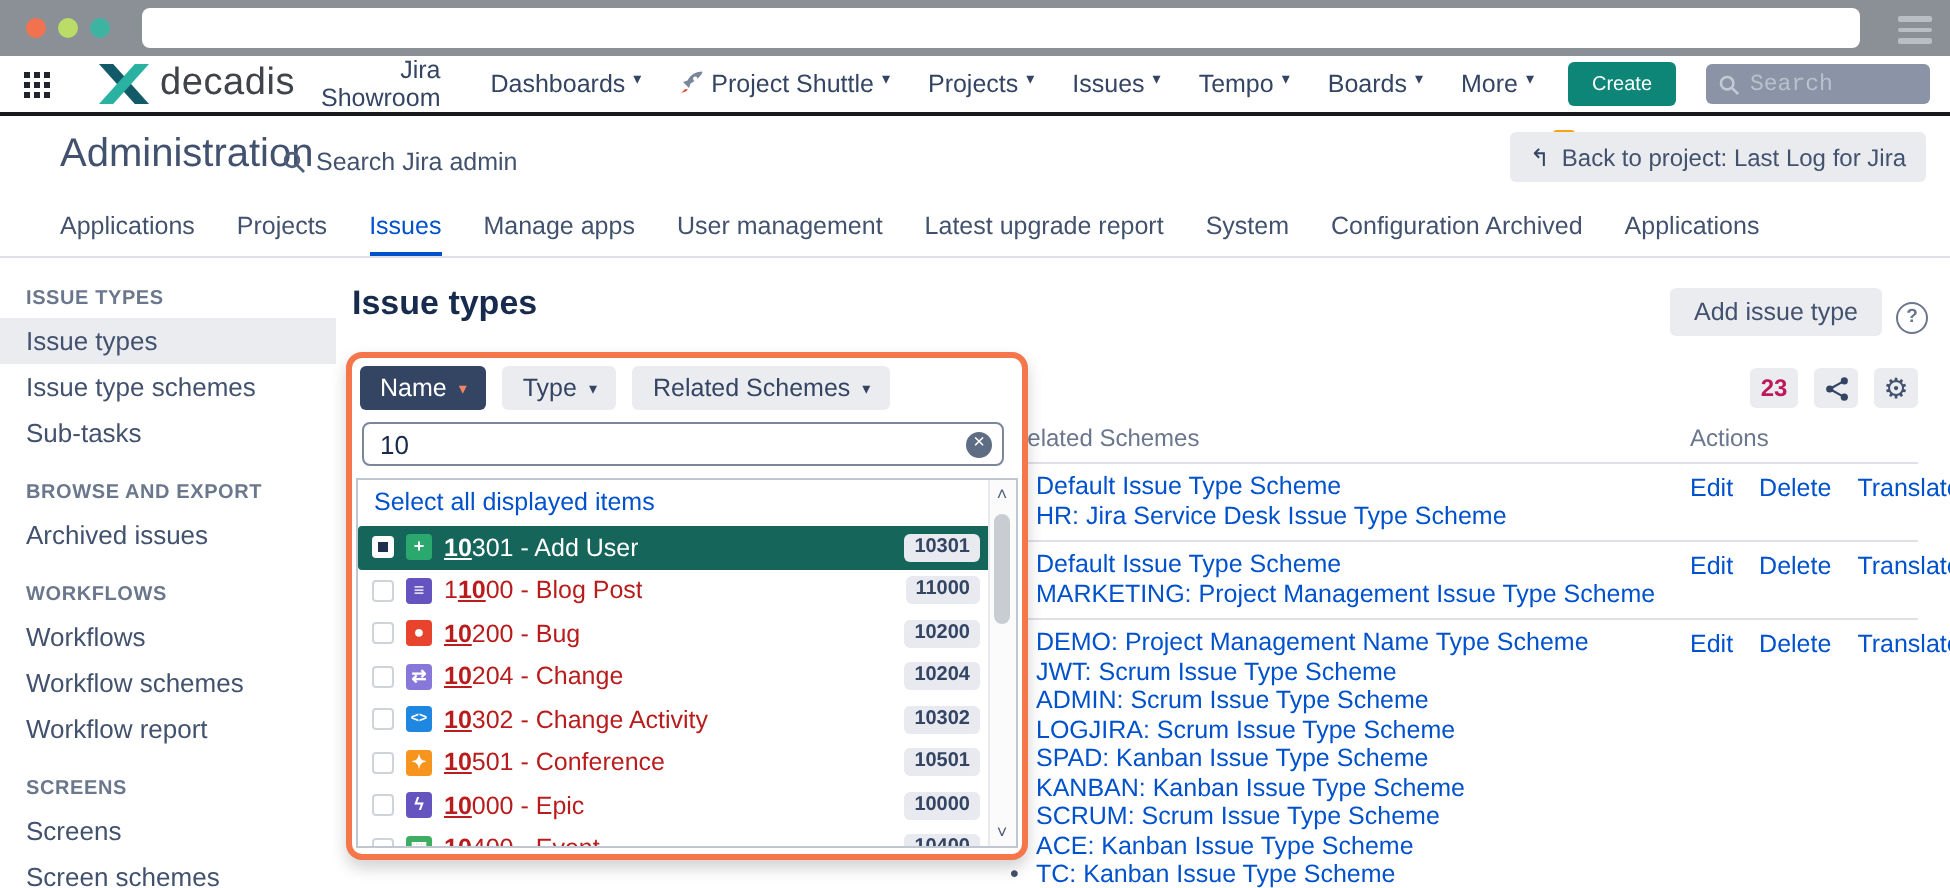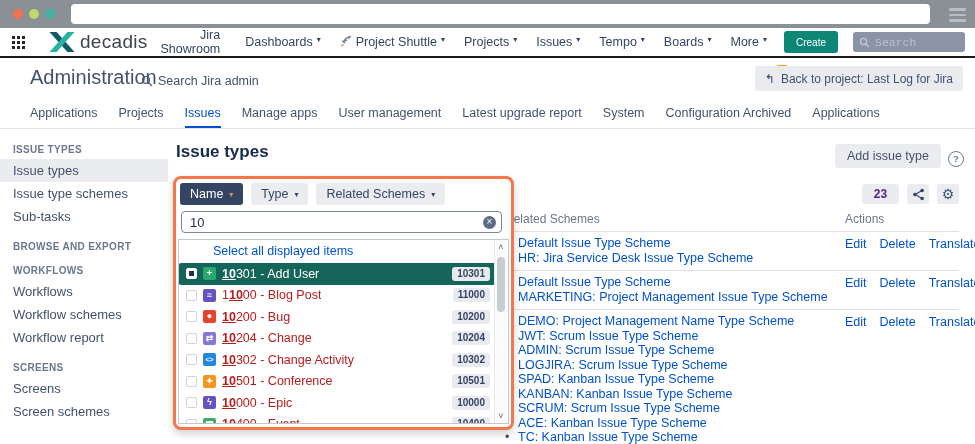--- a/index.html
+++ b/index.html
@@ -49,21 +49,21 @@
   .sidebar{position:absolute;left:0;top:129px;width:168px;bottom:0;overflow:hidden;padding-top:2px;}
   .side-h{margin:13px 13px 4px;font-size:10px;font-weight:bold;color:#6b778c;letter-spacing:.3px;}
   .side-item{padding:4px 6px 4px 13px;font-size:13px;color:#42526e;line-height:15px;}
   .side-item.selected{background:#ebecf0;}
   
   .main{position:absolute;left:168px;top:129px;right:0;bottom:0;}
   .content-title{position:absolute;left:8px;top:13px;font-size:17px;font-weight:bold;color:#172b4d;}
   .add-btn{position:absolute;right:34px;top:15px;height:24px;padding:0 12px;background:#ebecf0;border:none;border-radius:3px;font-size:12.5px;color:#42526e;font-family:inherit;}
   .help-circle{position:absolute;right:11px;top:22px;width:14px;height:14px;border:1px solid #6b778c;border-radius:50%;font-size:9.5px;line-height:14px;text-align:center;color:#6b778c;font-weight:bold;}
   .tile{position:absolute;top:55px;height:20px;background:#ebecf0;border-radius:3px;display:flex;align-items:center;justify-content:center;}
-  .count-tile{right:76px;width:37px;font-size:12px;color:#4c1d95;font-weight:bold;}
+  .count-tile{right:76px;width:24px;font-size:12px;color:#be185d;font-weight:bold;}
   .share-tile{right:46px;width:22px;}
   .gear-tile{right:16px;width:22px;font-size:14px;color:#42526e;}
   .table{position:absolute;left:8px;right:16px;top:78px;bottom:0;}
   .thead{position:relative;height:24px;border-bottom:1px solid #dfe1e6;}
   .th{position:absolute;top:5px;font-size:12px;color:#6b778c;}
   .th-schemes{left:329px;}
   .th-actions{left:669px;}
   .trow{position:relative;border-bottom:1px solid #dfe1e6;padding:4px 0 5px;}
   .trow:last-child{border-bottom:none;}
   .schemes{margin:0 0 0 329px;padding:0;list-style:none;}
@@ -76,21 +76,21 @@
   .panel{position:absolute;left:173px;top:176px;width:341px;height:254px;border:3px solid var(--annotation_orange);border-radius:8px;background:#fff;box-sizing:border-box;z-index:5;box-shadow:0 4px 8px rgba(0,0,0,.18);}
   .filter-row{position:absolute;left:4px;top:4px;display:flex;gap:8px;}
   .fbtn{height:22px;padding:0 10px;border-radius:3px;background:#ebecf0;color:#344563;font-size:12.5px;display:flex;align-items:center;gap:6px;white-space:nowrap;}
   .fbtn .fcaret{font-size:8px;color:#344563;}
   .fbtn.active{background:#344563;color:#fff;}
   .fbtn.active .fcaret{color:#ef8663;}
   .search-wrap{position:absolute;left:5px;right:9px;top:32px;}
   .fsearch{width:100%;height:22px;border:1px solid #7a869a;border-radius:4px;font-size:13px;padding:0 26px 0 8px;color:#172b4d;box-sizing:border-box;font-family:inherit;outline:none;}
   .clear-btn{position:absolute;right:6px;top:4.5px;width:13px;height:13px;background:#5e6c84;border-radius:50%;color:#fff;font-size:10px;line-height:12px;text-align:center;}
   .listbox{position:absolute;left:2px;right:2px;top:60px;bottom:3px;border:1px solid #c1c7d0;background:#fff;overflow:hidden;}
-  .select-all{padding:4px 8px 5px;font-size:12.5px;color:var(--link_blue);margin-left:26px;}
+  .select-all{padding:4px 8px 5px;font-size:12.5px;color:var(--link_blue);}
   .ditem{display:flex;align-items:center;height:21.5px;padding:0 18px 0 7px;gap:6px;}
   .checkbox{width:11px;height:11px;border:1px solid #cfd3da;border-radius:2px;background:#fff;flex:none;box-sizing:border-box;}
   .checkbox.checked{position:relative;border-color:#fff;}
   .checkbox.checked::after{content:"";position:absolute;left:2px;top:2px;width:5px;height:5px;background:#20304c;}
   .type-icon{width:13px;height:13px;border-radius:2px;color:#fff;font-size:9px;line-height:13px;text-align:center;font-weight:bold;flex:none;overflow:hidden;}
   .dlabel{font-size:12.5px;color:#b91c1c;white-space:nowrap;overflow:hidden;}
   .dlabel .match{text-decoration:underline;}
   .dbadge{margin-left:auto;background:#e8eaf0;border-radius:3px;font-size:10px;font-weight:bold;color:#344563;padding:2px 5px;line-height:1;flex:none;}
   .ditem.selected{background:var(--selected_row_teal);border-radius:2px;}
   .ditem.selected .dlabel{color:#fff;}
@@ -218,20 +218,21 @@
       <span class="tab">Configuration Archived</span>
       <span class="tab">Applications</span>
     </div>
 
   <div id="sidebar" class="sidebar">
       <div class="side-h">ISSUE TYPES</div>
       <div class="side-item selected">Issue types</div>
       <div class="side-item">Issue type schemes</div>
       <div class="side-item">Sub-tasks</div>
       <div class="side-h">BROWSE AND EXPORT</div>
+      <div class="side-item">Archived issues</div>
       <div class="side-h">WORKFLOWS</div>
       <div class="side-item">Workflows</div>
       <div class="side-item">Workflow schemes</div>
       <div class="side-item">Workflow report</div>
       <div class="side-h">SCREENS</div>
       <div class="side-item">Screens</div>
       <div class="side-item">Screen schemes</div>
     </div>
 
   <div class="main">

